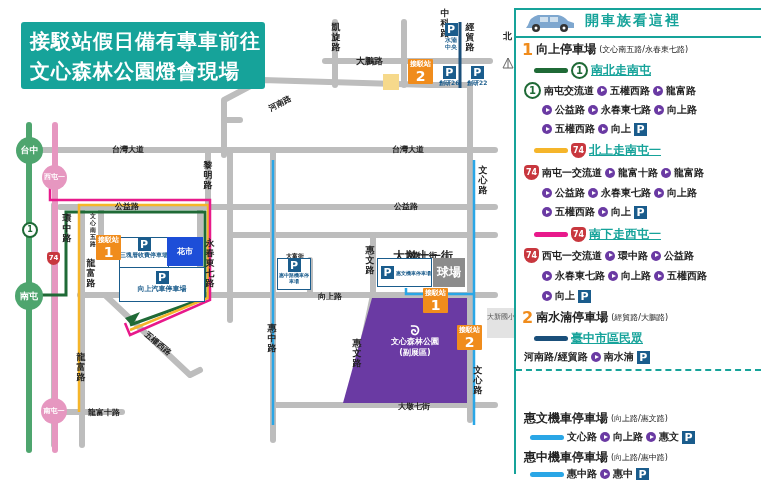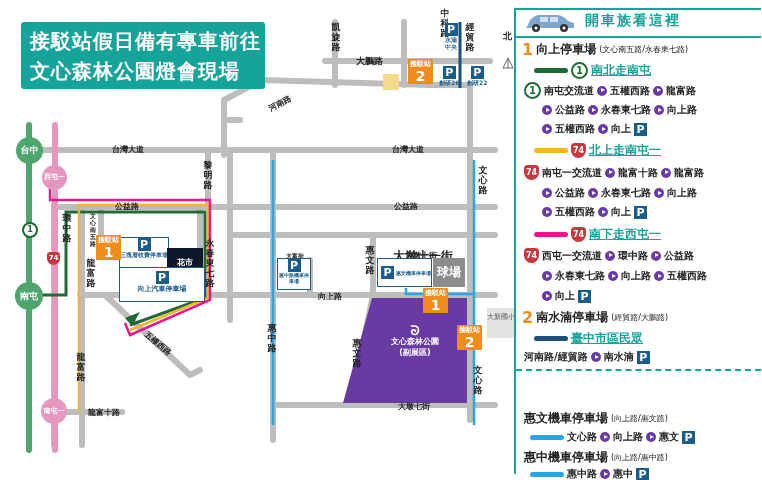--- a/index.html
+++ b/index.html
@@ -134,21 +134,21 @@
   <div class="circle-node" style="left:42px;top:165px;width:25px;height:25px;line-height:25px;background:#e697c0;font-size:7px;">西屯一</div>
   <div class="circle-node" style="left:15px;top:282px;width:28px;height:28px;line-height:28px;background:#4ea56e;font-size:9px;">南屯</div>
   <div class="circle-node" style="left:41px;top:398px;width:26px;height:26px;line-height:26px;background:#e697c0;font-size:7px;">南屯一</div>
   <div class="circle-node" style="left:22px;top:222px;width:12px;height:12px;line-height:12px;background:#fff;border:2px solid #1f6a36;color:#1f6a36;font-size:8px;">1</div>
   <div class="badge74" style="position:absolute;left:47px;top:252px;width:13px;height:13px;line-height:13px;font-size:7px;">74</div>
 
   <div class="pbox" style="left:119px;top:237px;width:48px;height:29px;">
     <span class="pico">P</span>
     <div style="font-size:6px;line-height:7px;">三塊厝收費停車場</div>
   </div>
-  <div style="position:absolute;left:167px;top:248px;width:36px;height:29px;background:#0f172a;color:#fff;font-size:8px;font-weight:bold;text-align:center;line-height:29px;">花市</div>
+  <div style="position:absolute;left:167px;top:237px;width:36px;height:29px;background:#1d4ed8;color:#fff;font-size:8px;font-weight:bold;text-align:center;line-height:29px;">花市</div>
   <div class="pbox" style="left:119px;top:267px;width:84px;height:33px;">
     <span class="pico" style="margin-top:3px;">P</span>
     <div style="font-size:7px;">向上汽車停車場</div>
   </div>
   <div class="pbox" style="left:277px;top:258px;width:32px;height:30px;">
     <span class="pico">P</span>
     <div style="font-size:5px;line-height:6px;">惠中路機車停車場</div>
   </div>
   <div class="pbox" style="left:377px;top:258px;width:55px;height:29px;display:flex;align-items:center;gap:2px;padding-left:3px;box-sizing:border-box;">
     <span class="pico">P</span>

